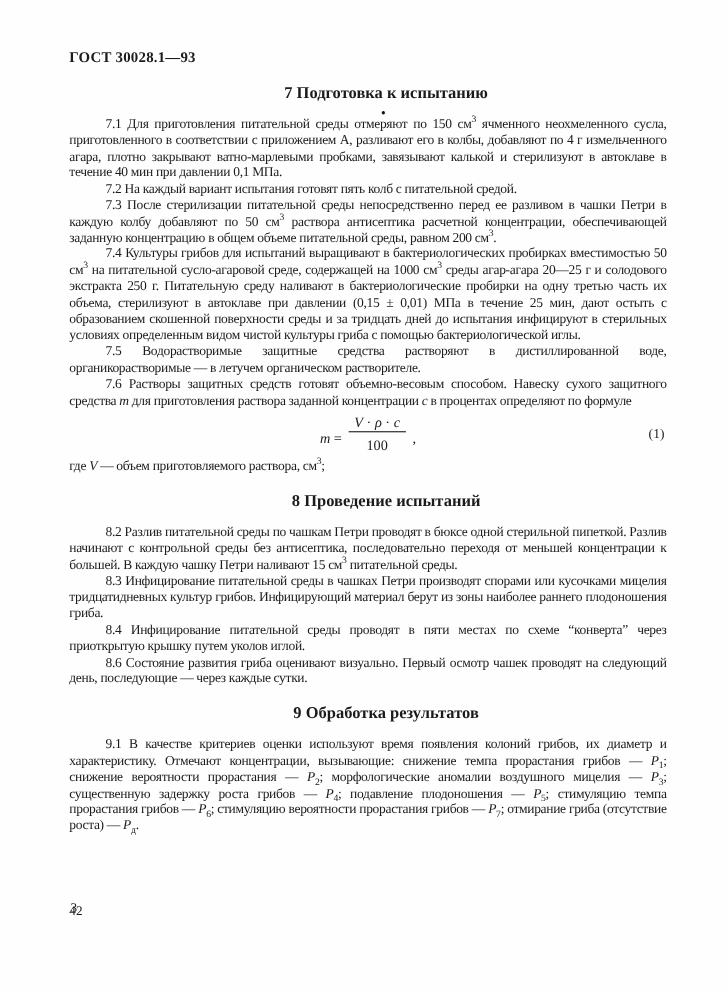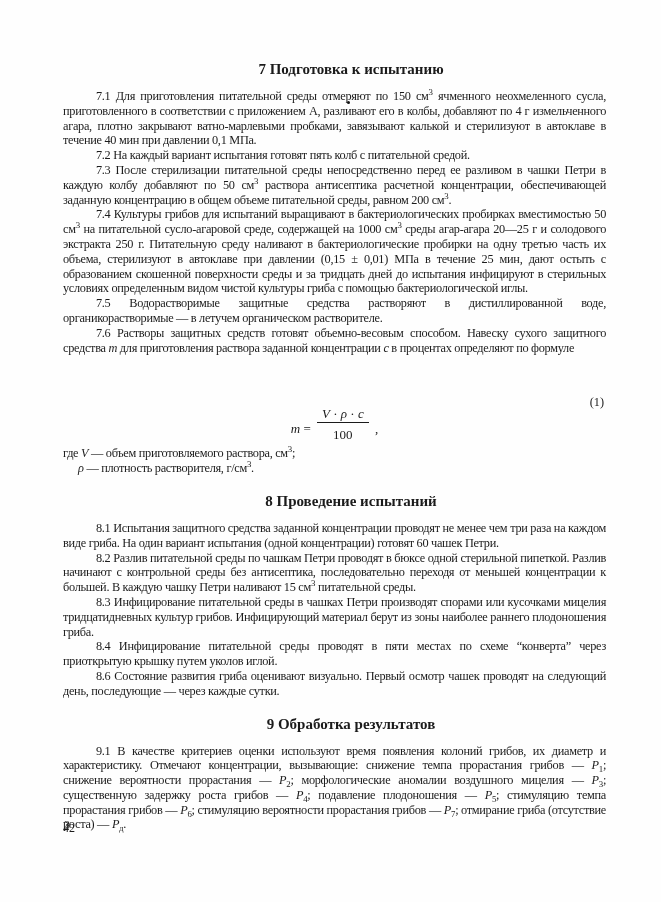--- a/index.html
+++ b/index.html
@@ -15,46 +15,45 @@
     font-size:12.3px; line-height:14.8px; text-align:justify; text-indent:33px;
     letter-spacing:-0.3px; margin:0;
   }
   .where-line { font-size:12.3px; line-height:14.8px; letter-spacing:-0.3px; }
   .where-indent { padding-left:15px; }
   sup { font-size:0.72em; line-height:0; }
   sub { font-size:0.72em; line-height:0; }
   i { font-style:italic; }
   .formula-row { position:relative; text-align:center; margin:6px 0 4px 0; font-size:13px; letter-spacing:0; }
   .frac { display:inline-block; vertical-align:-38%; text-align:center; margin:0 3px; }
-  .num { display:block; padding:0 5px 1px 5px; line-height:14px;margin-top:46px; }
+  .num { display:block; padding:0 5px 1px 5px; line-height:14px; }
   .den { display:block; border-top:1px solid #1b1b1b; padding-top:5px; line-height:14px; }
   .eqno { position:absolute; right:2px; top:50%; transform:translateY(-50%); font-size:12.3px; }
   .footer-num-left { position:absolute; left:64px; top:818px; font-size:12px; }
   .footer-num-center { position:absolute; left:63px; top:821px; width:543px; text-align:left; font-size:12px; }
   .artifact-dot { position:absolute; left:347px; top:101px; width:3px; height:3px; border-radius:50%; background:#111; }
 </style>
 </head>
 <body>
 
 <div class="page">
   <span class="artifact-dot"></span>
   <div class="content">
+    <div class="doc-header">ГОСТ 30028.1—93</div>
     <div>
         <div class="heading">7 Подготовка к испытанию</div>
         <div class="para">7.1 Для приготовления питательной среды отмеряют по 150 см<sup>3</sup> ячменного неохмеленного сусла, приготовленного в соответствии с приложением А, разливают его в колбы, добавляют по 4 г измельченного агара, плотно закрывают ватно-марлевыми пробками, завязывают калькой и стерилизуют в автоклаве в течение 40 мин при давлении 0,1 МПа.</div>
         <div class="para">7.2 На каждый вариант испытания готовят пять колб с питательной средой.</div>
         <div class="para">7.3 После стерилизации питательной среды непосредственно перед ее разливом в чашки Петри в каждую колбу добавляют по 50 см<sup>3</sup> раствора антисептика расчетной концентрации, обеспечивающей заданную концентрацию в общем объеме питательной среды, равном 200 см<sup>3</sup>.</div>
         <div class="para">7.4 Культуры грибов для испытаний выращивают в бактериологических пробирках вместимостью 50 см<sup>3</sup> на питательной сусло-агаровой среде, содержащей на 1000 см<sup>3</sup> среды агар-агара 20—25 г и солодового экстракта 250 г. Питательную среду наливают в бактериологические пробирки на одну третью часть их объема, стерилизуют в автоклаве при давлении (0,15 ± 0,01) МПа в течение 25 мин, дают остыть с образованием скошенной поверхности среды и за тридцать дней до испытания инфицируют в стерильных условиях определенным видом чистой культуры гриба с помощью бактериологической иглы.</div>
         <div class="para">7.5 Водорастворимые защитные средства растворяют в дистиллированной воде, органикорастворимые — в летучем органическом растворителе.</div>
         <div class="para">7.6 Растворы защитных средств готовят объемно-весовым способом. Навеску сухого защитного средства <i>m</i> для приготовления раствора заданной концентрации <i>c</i> в процентах определяют по формуле</div>
         <div class="formula-row"><span class="formula-center"><i>m</i> = <span class="frac"><span class="num"><i>V</i> · <i>ρ</i> · <i>c</i></span><span class="den">100</span></span> ,</span><span class="eqno">(1)</span></div>
         <div class="where-line">где <i>V</i> — объем приготовляемого раствора, см<sup>3</sup>;</div>
-        <div class="where-line where-indent"><i>ρ</i> — плотность растворителя, г/см<sup>3</sup>.</div>
         <div class="heading">8 Проведение испытаний</div>
-        <div class="para">8.1 Испытания защитного средства заданной концентрации проводят не менее чем три раза на каждом виде гриба. На один вариант испытания (одной концентрации) готовят 60 чашек Петри.</div>
         <div class="para">8.2 Разлив питательной среды по чашкам Петри проводят в бюксе одной стерильной пипеткой. Разлив начинают с контрольной среды без антисептика, последовательно переходя от меньшей концентрации к большей. В каждую чашку Петри наливают 15 см<sup>3</sup> питательной среды.</div>
         <div class="para">8.3 Инфицирование питательной среды в чашках Петри производят спорами или кусочками мицелия тридцатидневных культур грибов. Инфицирующий материал берут из зоны наиболее раннего плодоношения гриба.</div>
         <div class="para">8.4 Инфицирование питательной среды проводят в пяти местах по схеме “конверта” через приоткрытую крышку путем уколов иглой.</div>
         <div class="para">8.6 Состояние развития гриба оценивают визуально. Первый осмотр чашек проводят на следующий день, последующие — через каждые сутки.</div>
         <div class="heading">9 Обработка результатов</div>
         <div class="para">9.1 В качестве критериев оценки используют время появления колоний грибов, их диаметр и характеристику. Отмечают концентрации, вызывающие: снижение темпа прорастания грибов — <i>Р</i><sub>1</sub>; снижение вероятности прорастания — <i>Р</i><sub>2</sub>; морфологические аномалии воздушного мицелия — <i>Р</i><sub>3</sub>; существенную задержку роста грибов — <i>Р</i><sub>4</sub>; подавление плодоношения — <i>Р</i><sub>5</sub>; стимуляцию темпа прорастания грибов — <i>Р</i><sub>6</sub>; стимуляцию вероятности прорастания грибов — <i>Р</i><sub>7</sub>; отмирание гриба (отсутствие роста) — <i>Р</i><sub>д</sub>.</div>
       </div>
   </div>
   <div class="footer-num-left">3</div>
   <div class="footer-num-center">42</div>

